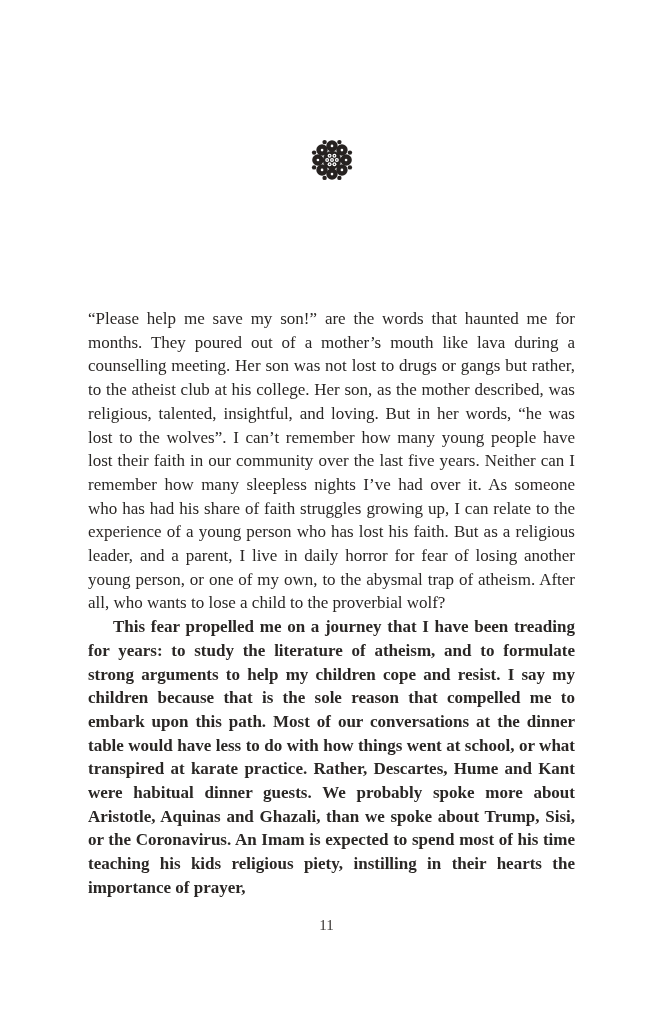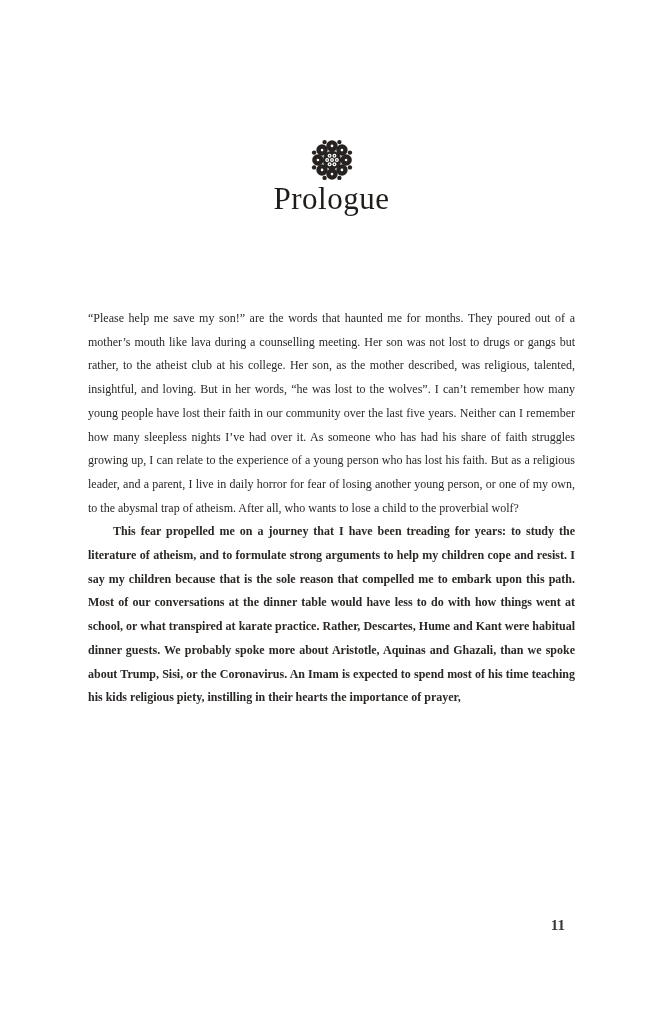--- a/index.html
+++ b/index.html
@@ -40,42 +40,41 @@
     font-size: 31px;
     font-weight: 400;
     letter-spacing: 0.5px;
     color: #1f1c1a;
   }
   .body-text {
     position: absolute;
     top: 307px;
     left: 88px;
     width: 487px;
-    font-size: 12px;
+    font-size: 17px;
     line-height: 23.7px;
     text-align: justify;
     color: #2a2725;
   }
   .body-text p {
     margin: 0;
     padding: 0;
   }
   .body-text p.indented {
     text-indent: 25px;
     font-weight: bold;
   }
   .folio {
     position: absolute;
     top: 917px;
     left: 88px;
     width: 477px;
-    text-align: right;
+    text-align: center;
     font-size: 15px;
     color: #3a3734;
-    font-weight: bold;
   }
 </style>
 </head>
 <body>
 
 <div class="book-page">
 
   <div class="ornament-wrap">
     <svg viewBox="0 0 100 100" aria-hidden="true">
       <g fill="#262220">
@@ -125,21 +124,20 @@
           <circle cx="55.5" cy="59.5" r="1.7"></circle>
         <circle cx="44.5" cy="59.5" r="1.7"></circle>
           <circle cx="39" cy="50" r="1.7"></circle>
         <circle cx="44.5" cy="40.5" r="1.7"></circle>
           <circle cx="55.5" cy="40.5" r="1.7"></circle>
         <circle cx="50" cy="50" r="1.7"></circle>
       </g>
     </svg>
   </div>
 
-  <h1 class="chapter-title">Prologue</h1>
 
   <div class="body-text">
     <p>“Please help me save my son!” are the words that haunted me for months. They poured out of a mother’s mouth like lava during a counselling meeting. Her son was not lost to drugs or gangs but rather, to the atheist club at his college. Her son, as the mother described, was religious, talented, insightful, and loving. But in her words, “he was lost to the wolves”. I can’t remember how many young people have lost their faith in our community over the last five years. Neither can I remember how many sleepless nights I’ve had over it. As someone who has had his share of faith struggles growing up, I can relate to the experience of a young person who has lost his faith. But as a religious leader, and a parent, I live in daily horror for fear of losing another young person, or one of my own, to the abysmal trap of atheism. After all, who wants to lose a child to the proverbial wolf?</p>
     <p class="indented">This fear propelled me on a journey that I have been treading for years: to study the literature of atheism, and to formulate strong arguments to help my children cope and resist. I say my children because that is the sole reason that compelled me to embark upon this path. Most of our conversations at the dinner table would have less to do with how things went at school, or what transpired at karate practice. Rather, Descartes, Hume and Kant were habitual dinner guests. We probably spoke more about Aristotle, Aquinas and Ghazali, than we spoke about Trump, Sisi, or the Coronavirus. An Imam is expected to spend most of his time teaching his kids religious piety, instilling in their hearts the importance of prayer,</p>
   </div>
 
   <div class="folio">11</div>
 
 </div>
 

